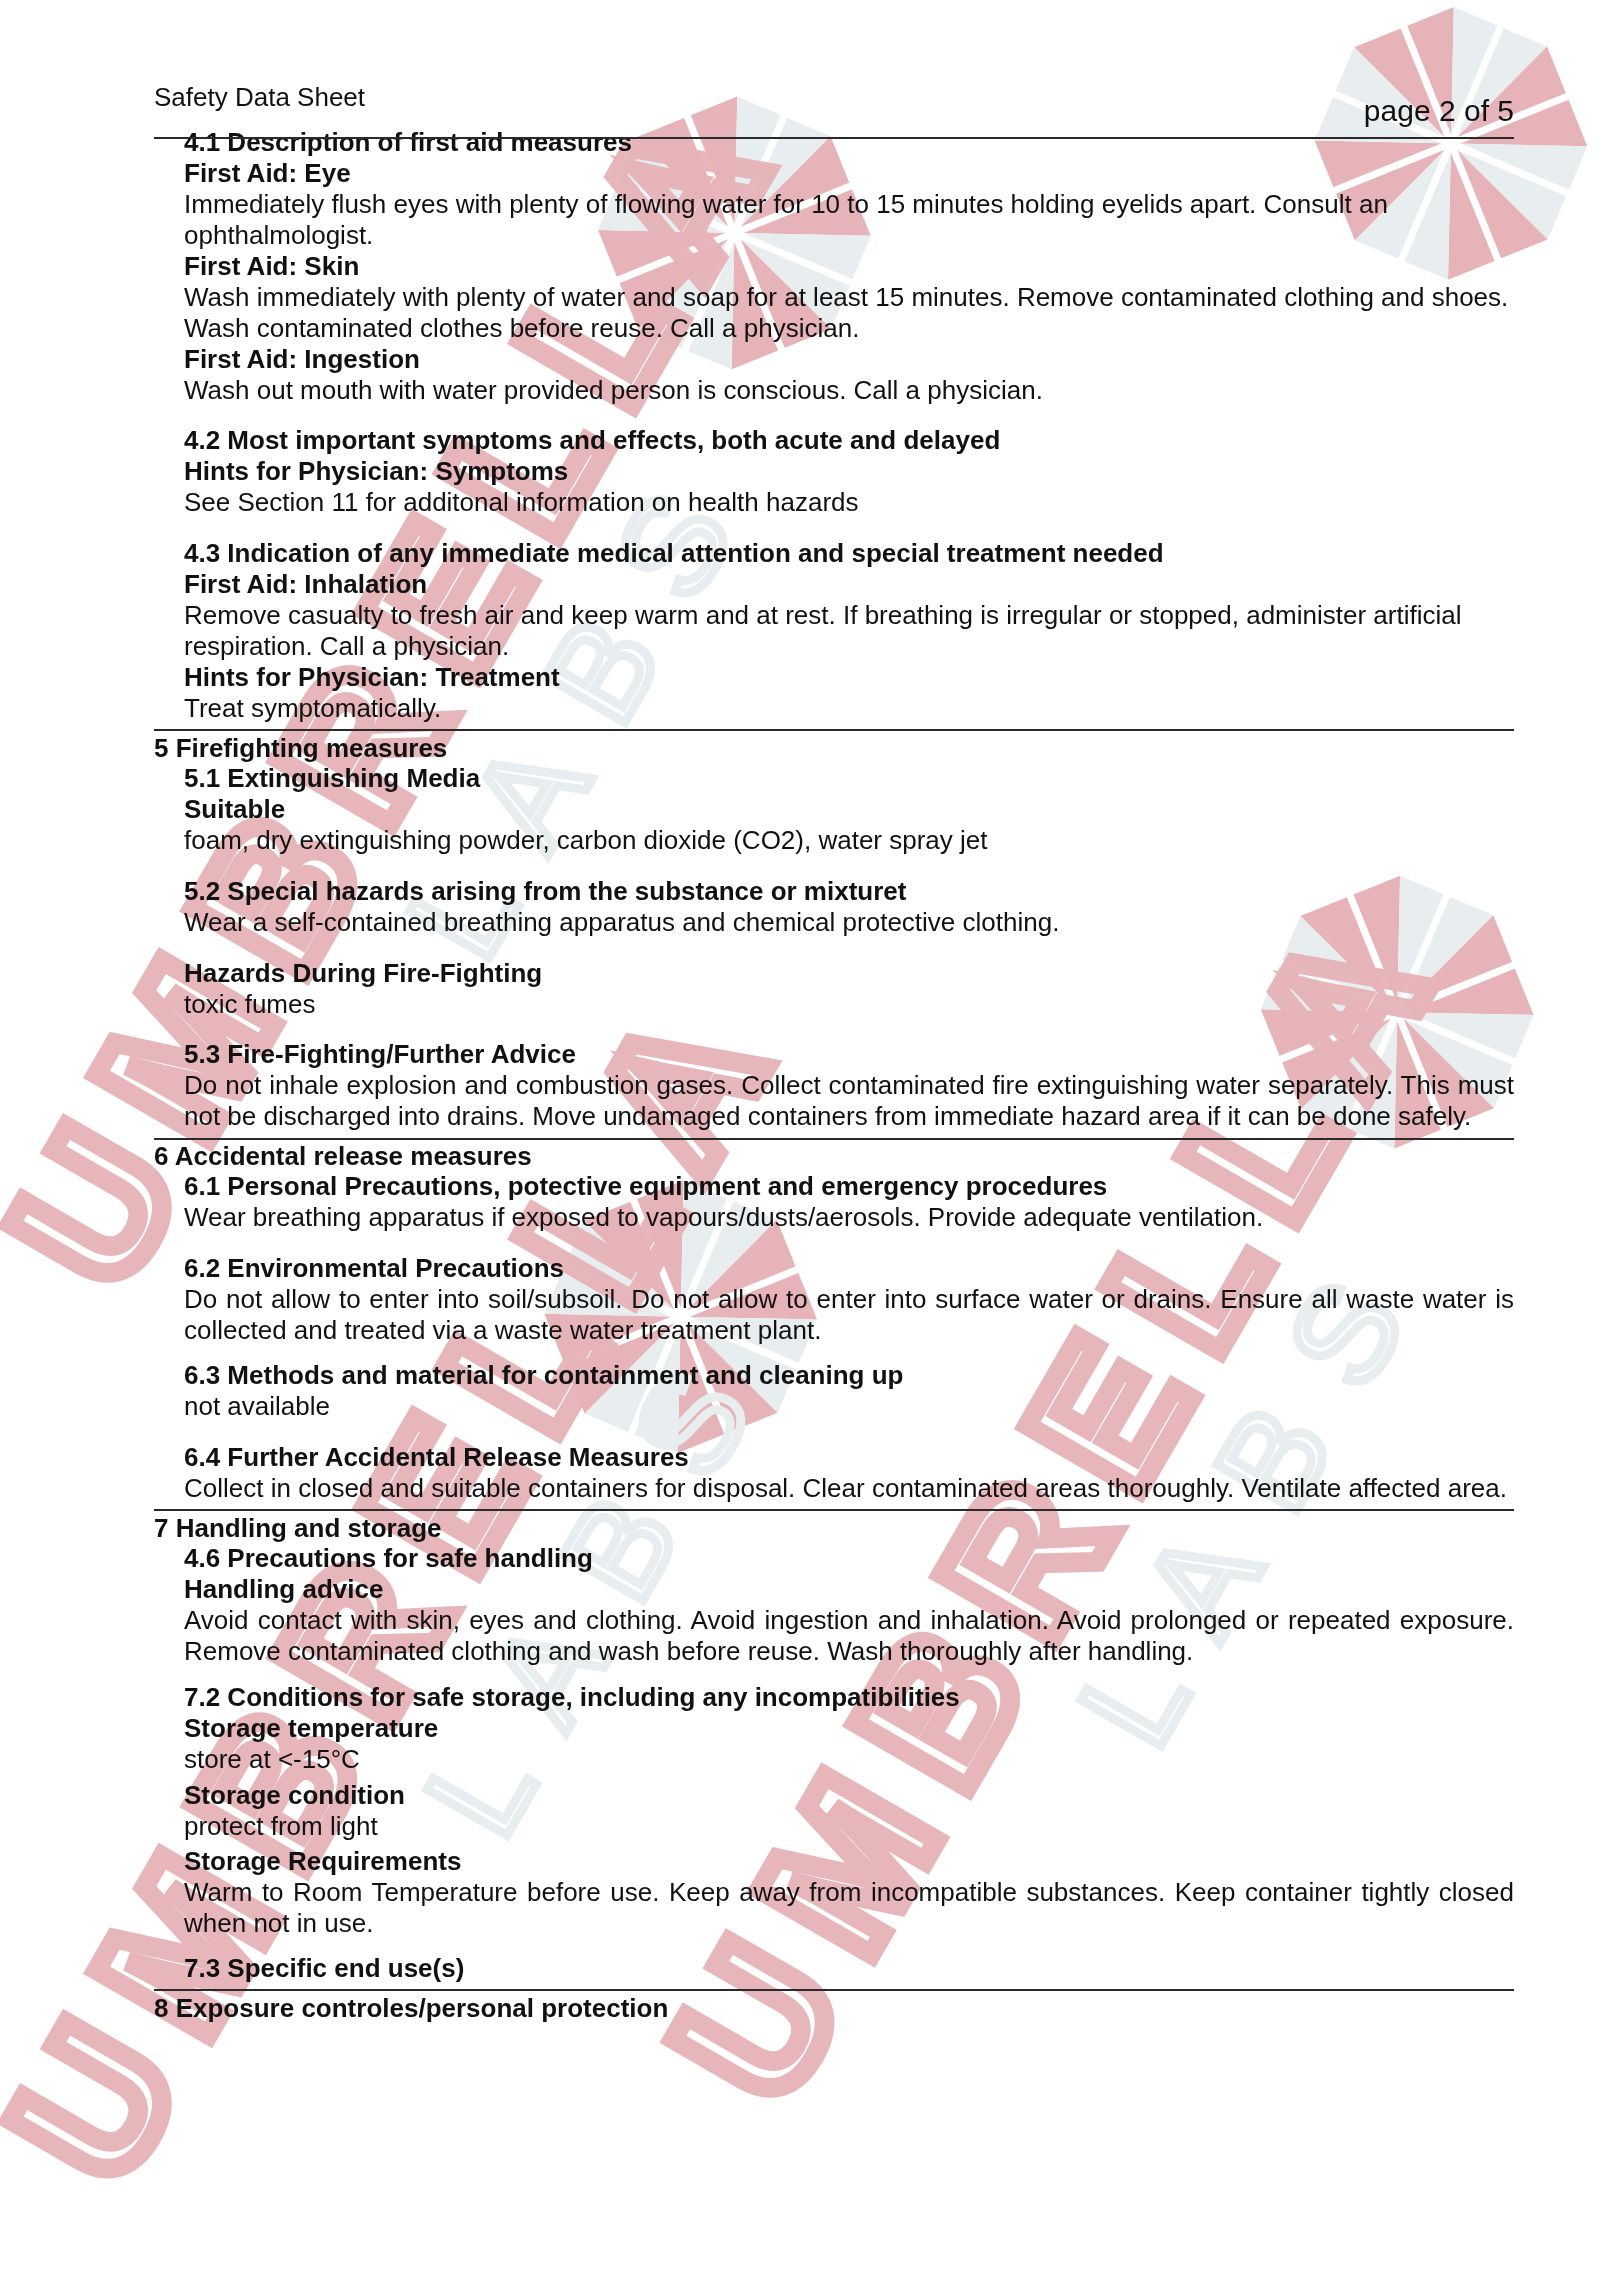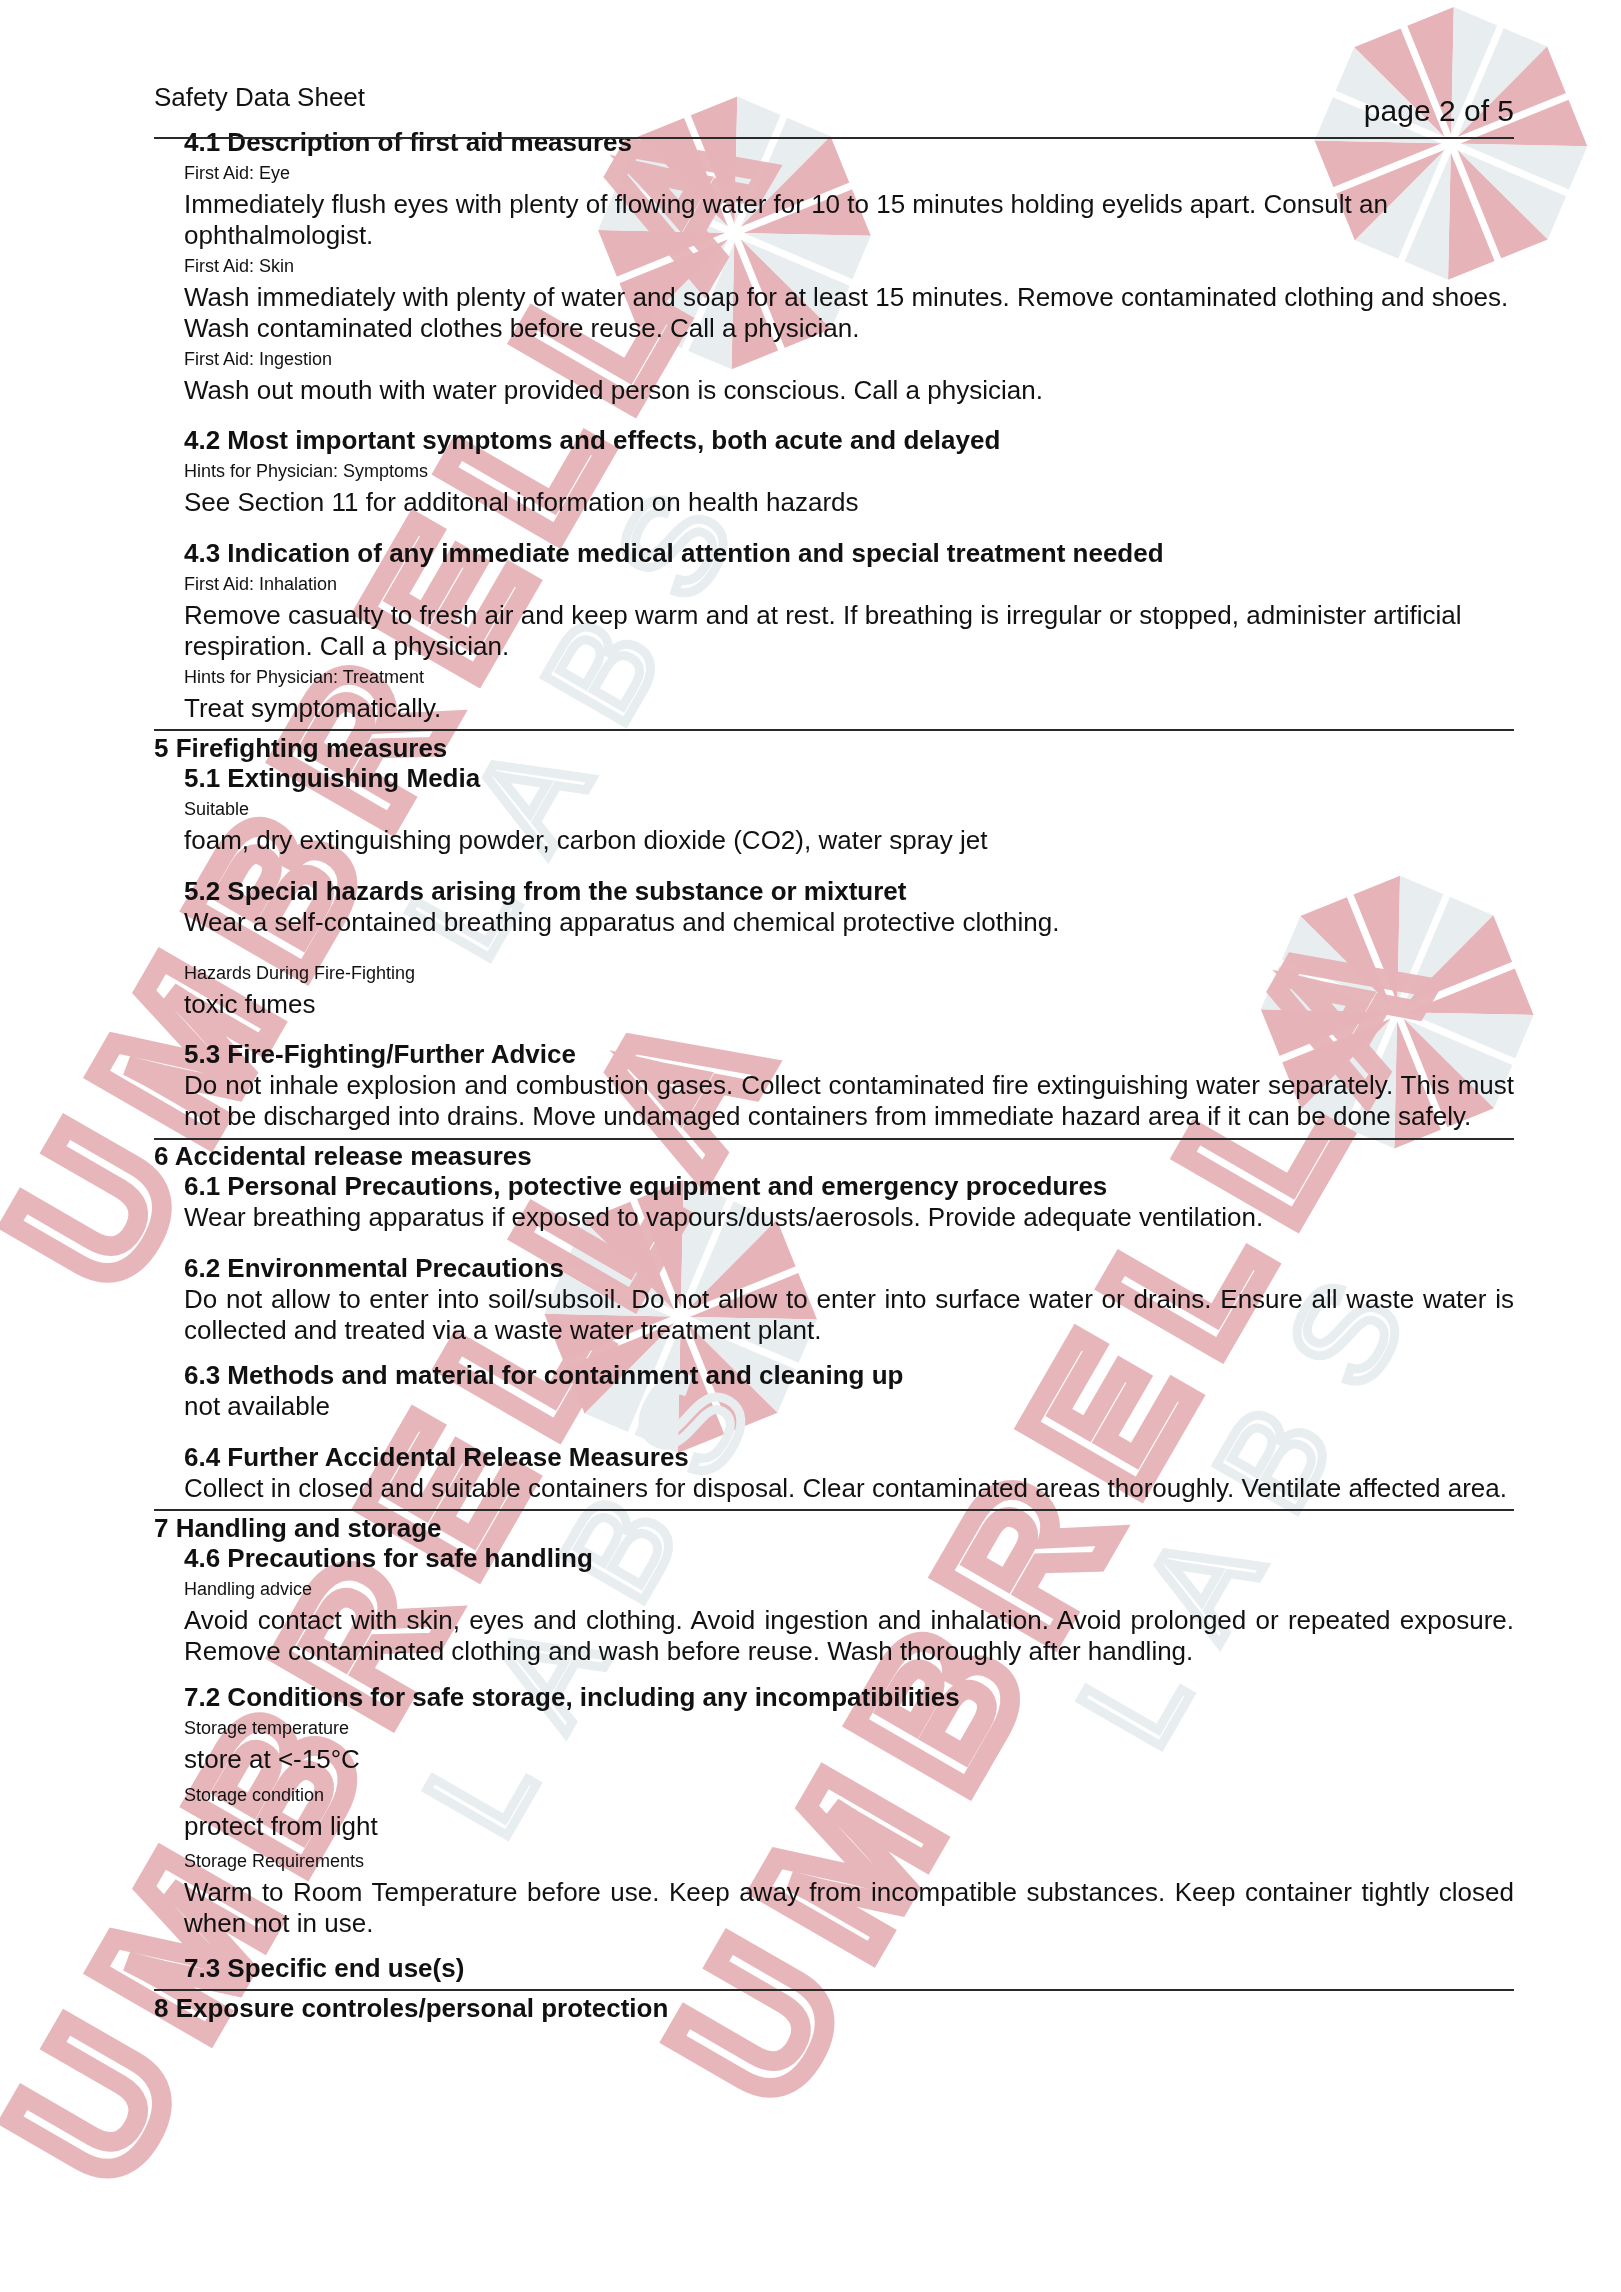--- a/index.html
+++ b/index.html
@@ -8,21 +8,21 @@
     .watermark { position: absolute; left: 0; top: 0; width: 1622px; height: 2293px; pointer-events: none; z-index: 0; }
     .page { position: absolute; left: 154px; top: 0; width: 1360px; z-index: 1; }
     .header { position: relative; height: 123px; }
     .header-left { position: absolute; left: 0; top: 82px; font-size: 26px; }
     .header-right { position: absolute; right: 0; top: 94px; font-size: 30px; }
     .rule { border: none; border-top: 2.7px solid #2a2a2a; margin: 0; }
     .header-rule { position: absolute; left: 0; right: 0; top: 137px; }
     .section-title { font-weight: bold; font-size: 26px; line-height: 30px; margin: 0; }
     .sub { margin-left: 30px; }
     .sub-title { font-weight: bold; font-size: 26px; line-height: 31px; }
-    .label { font-weight: normal; font-size: 18px; line-height: 31px; }
+    .label { font-weight: bold; font-size: 26px; line-height: 31px; }
     .text { font-size: 26px; line-height: 31px; }
     .justify { text-align: justify; }
     .gap { height: 19.7px; }
     .gap-sm { height: 14.3px; }
     .section-rule { margin: 5.4px 0 1.8px 0; }
   </style>
 </head>
 <body>
 
 <svg class="watermark" viewBox="0 0 1811 2560" xmlns="http://www.w3.org/2000/svg">

